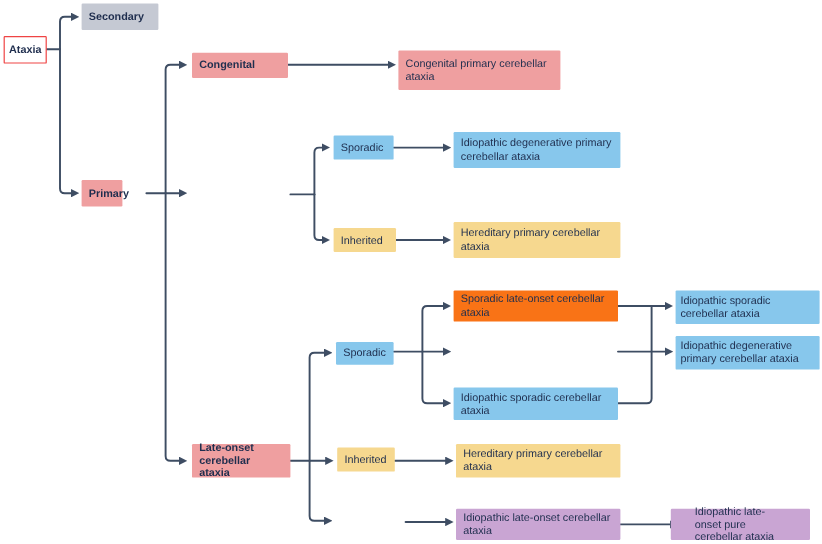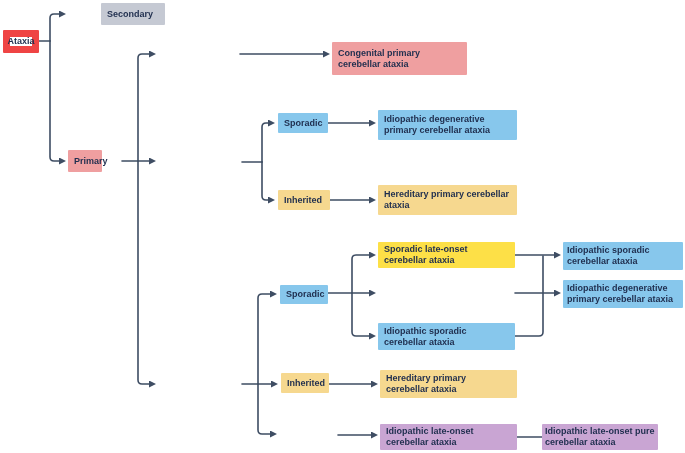--- a/index.html
+++ b/index.html
@@ -7,25 +7,24 @@
     position:relative;width:685px;height:453px;background:#ffffff;overflow:hidden;
     font-family:"Liberation Sans",sans-serif;
   }
   .edges{position:absolute;left:0;top:0;width:685px;height:453px;}
   .node{
     position:absolute;box-sizing:border-box;
     display:flex;align-items:center;
     padding:2px 6px;
     font-size:9px;line-height:1.18;color:#1F2E4E;
     border-radius:1px;
-    font-weight:bold;
   }
   .bold{font-weight:bold;}
   .center{justify-content:center;text-align:center;}
-  .root{border:7px solid #ef4444;background:#ffffff;}
+  .root{border:1px solid #ef4444;background:#ffffff;}
 </style>
 </head>
 <body>
 
 <div class="stage">
 
   <svg class="edges" viewBox="0 0 685 453" xmlns="http://www.w3.org/2000/svg">
     <defs>
       <marker id="arw" markerUnits="userSpaceOnUse" markerWidth="7" markerHeight="7" refX="1" refY="3.5" orient="auto">
         <path d="M0,0 L7,3.5 L0,7 Z" fill="#3E4D63"></path>
@@ -54,50 +53,52 @@
       <path marker-end="url(#arw)" d="M515,293 H555"></path>
       <path d="M515,336 H539 Q543,336 543,332 V256"></path>
       <path marker-end="url(#arw)" d="M329,384 H372"></path>
       <path marker-end="url(#arw)" d="M338,435 H372"></path>
       <path marker-end="url(#arw)" d="M517,437 H559"></path>
     </g>
   </svg>
 
   <div class="node bold center root" style="left: 3px; top: 30px; width: 36px; height: 23px; background: rgb(255, 255, 255);">Ataxia</div>
 
-  <div class="node bold" style="left: 68px; top: 3px; width: 64px; height: 22px; background: rgb(197, 201, 211); margin-left: 33px;">Secondary</div>
+  <div class="node bold" style="left: 68px; top: 3px; width: 64px; height: 22px; background: rgb(197, 201, 211);">Secondary</div>
 
   <div class="node bold" style="left: 68px; top: 150px; width: 34px; height: 22px; background: rgb(239, 159, 160);">Primary</div>
 
+  <div class="node bold" style="left: 160px; top: 44px; width: 80px; height: 21px; background: rgb(239, 159, 160);">Congenital</div>
 
 
+  <div class="node bold" style="left: 160px; top: 370px; width: 82px; height: 28px; background: rgb(239, 159, 160);">Late-onset cerebellar ataxia</div>
 
   <div class="node" style="left: 332px; top: 42px; width: 135px; height: 33px; background: rgb(239, 159, 160);">Congenital primary cerebellar ataxia</div>
 
   <div class="node" style="left: 278px; top: 113px; width: 50px; height: 20px; background: rgb(135, 199, 236);">Sporadic</div>
 
   <div class="node" style="left: 378px; top: 110px; width: 139px; height: 30px; background: rgb(135, 199, 236);">Idiopathic degenerative primary cerebellar ataxia</div>
 
   <div class="node" style="left: 278px; top: 190px; width: 52px; height: 20px; background: rgb(246, 216, 143);">Inherited</div>
 
   <div class="node" style="left: 378px; top: 185px; width: 139px; height: 30px; background: rgb(246, 216, 143);">Hereditary primary cerebellar ataxia</div>
 
   <div class="node" style="left: 280px; top: 285px; width: 48px; height: 19px; background: rgb(135, 199, 236);">Sporadic</div>
 
-  <div class="node" style="left: 378px; top: 242px; width: 137px; height: 26px; background: #fde047;">Sporadic late-onset cerebellar ataxia</div>
+  <div class="node" style="left: 378px; top: 242px; width: 137px; height: 26px; background: #f97316;">Sporadic late-onset cerebellar ataxia</div>
 
 
   <div class="node" style="left: 378px; top: 323px; width: 137px; height: 27px; background: rgb(135, 199, 236);">Idiopathic sporadic cerebellar ataxia</div>
 
   <div class="node" style="left: 563px; top: 242px; width: 120px; height: 28px; padding: 2px 4px; background: rgb(135, 199, 236);">Idiopathic sporadic cerebellar ataxia</div>
 
   <div class="node" style="left: 563px; top: 280px; width: 120px; height: 28px; padding: 2px 4px; background: rgb(135, 199, 236);">Idiopathic degenerative primary cerebellar ataxia</div>
 
   <div class="node" style="left: 281px; top: 373px; width: 48px; height: 20px; background: rgb(246, 216, 143);">Inherited</div>
 
   <div class="node" style="left: 380px; top: 370px; width: 137px; height: 28px; background: rgb(246, 216, 143);">Hereditary primary cerebellar ataxia</div>
 
 
   <div class="node" style="left: 380px; top: 424px; width: 137px; height: 26px; background: rgb(201, 165, 211);">Idiopathic late-onset cerebellar ataxia</div>
 
-  <div class="node" style="left: 542px; top: 424px; width: 116px; height: 26px; padding: 2px 3px; background: rgb(201, 165, 211);">Idiopathic late-onset pure cerebellar ataxia</div>
+  <div class="node" style="left: 559px; top: 424px; width: 116px; height: 26px; padding: 2px 20px; background: rgb(201, 165, 211);">Idiopathic late-onset pure cerebellar ataxia</div>
 
 </div>
 
 </body></html>

